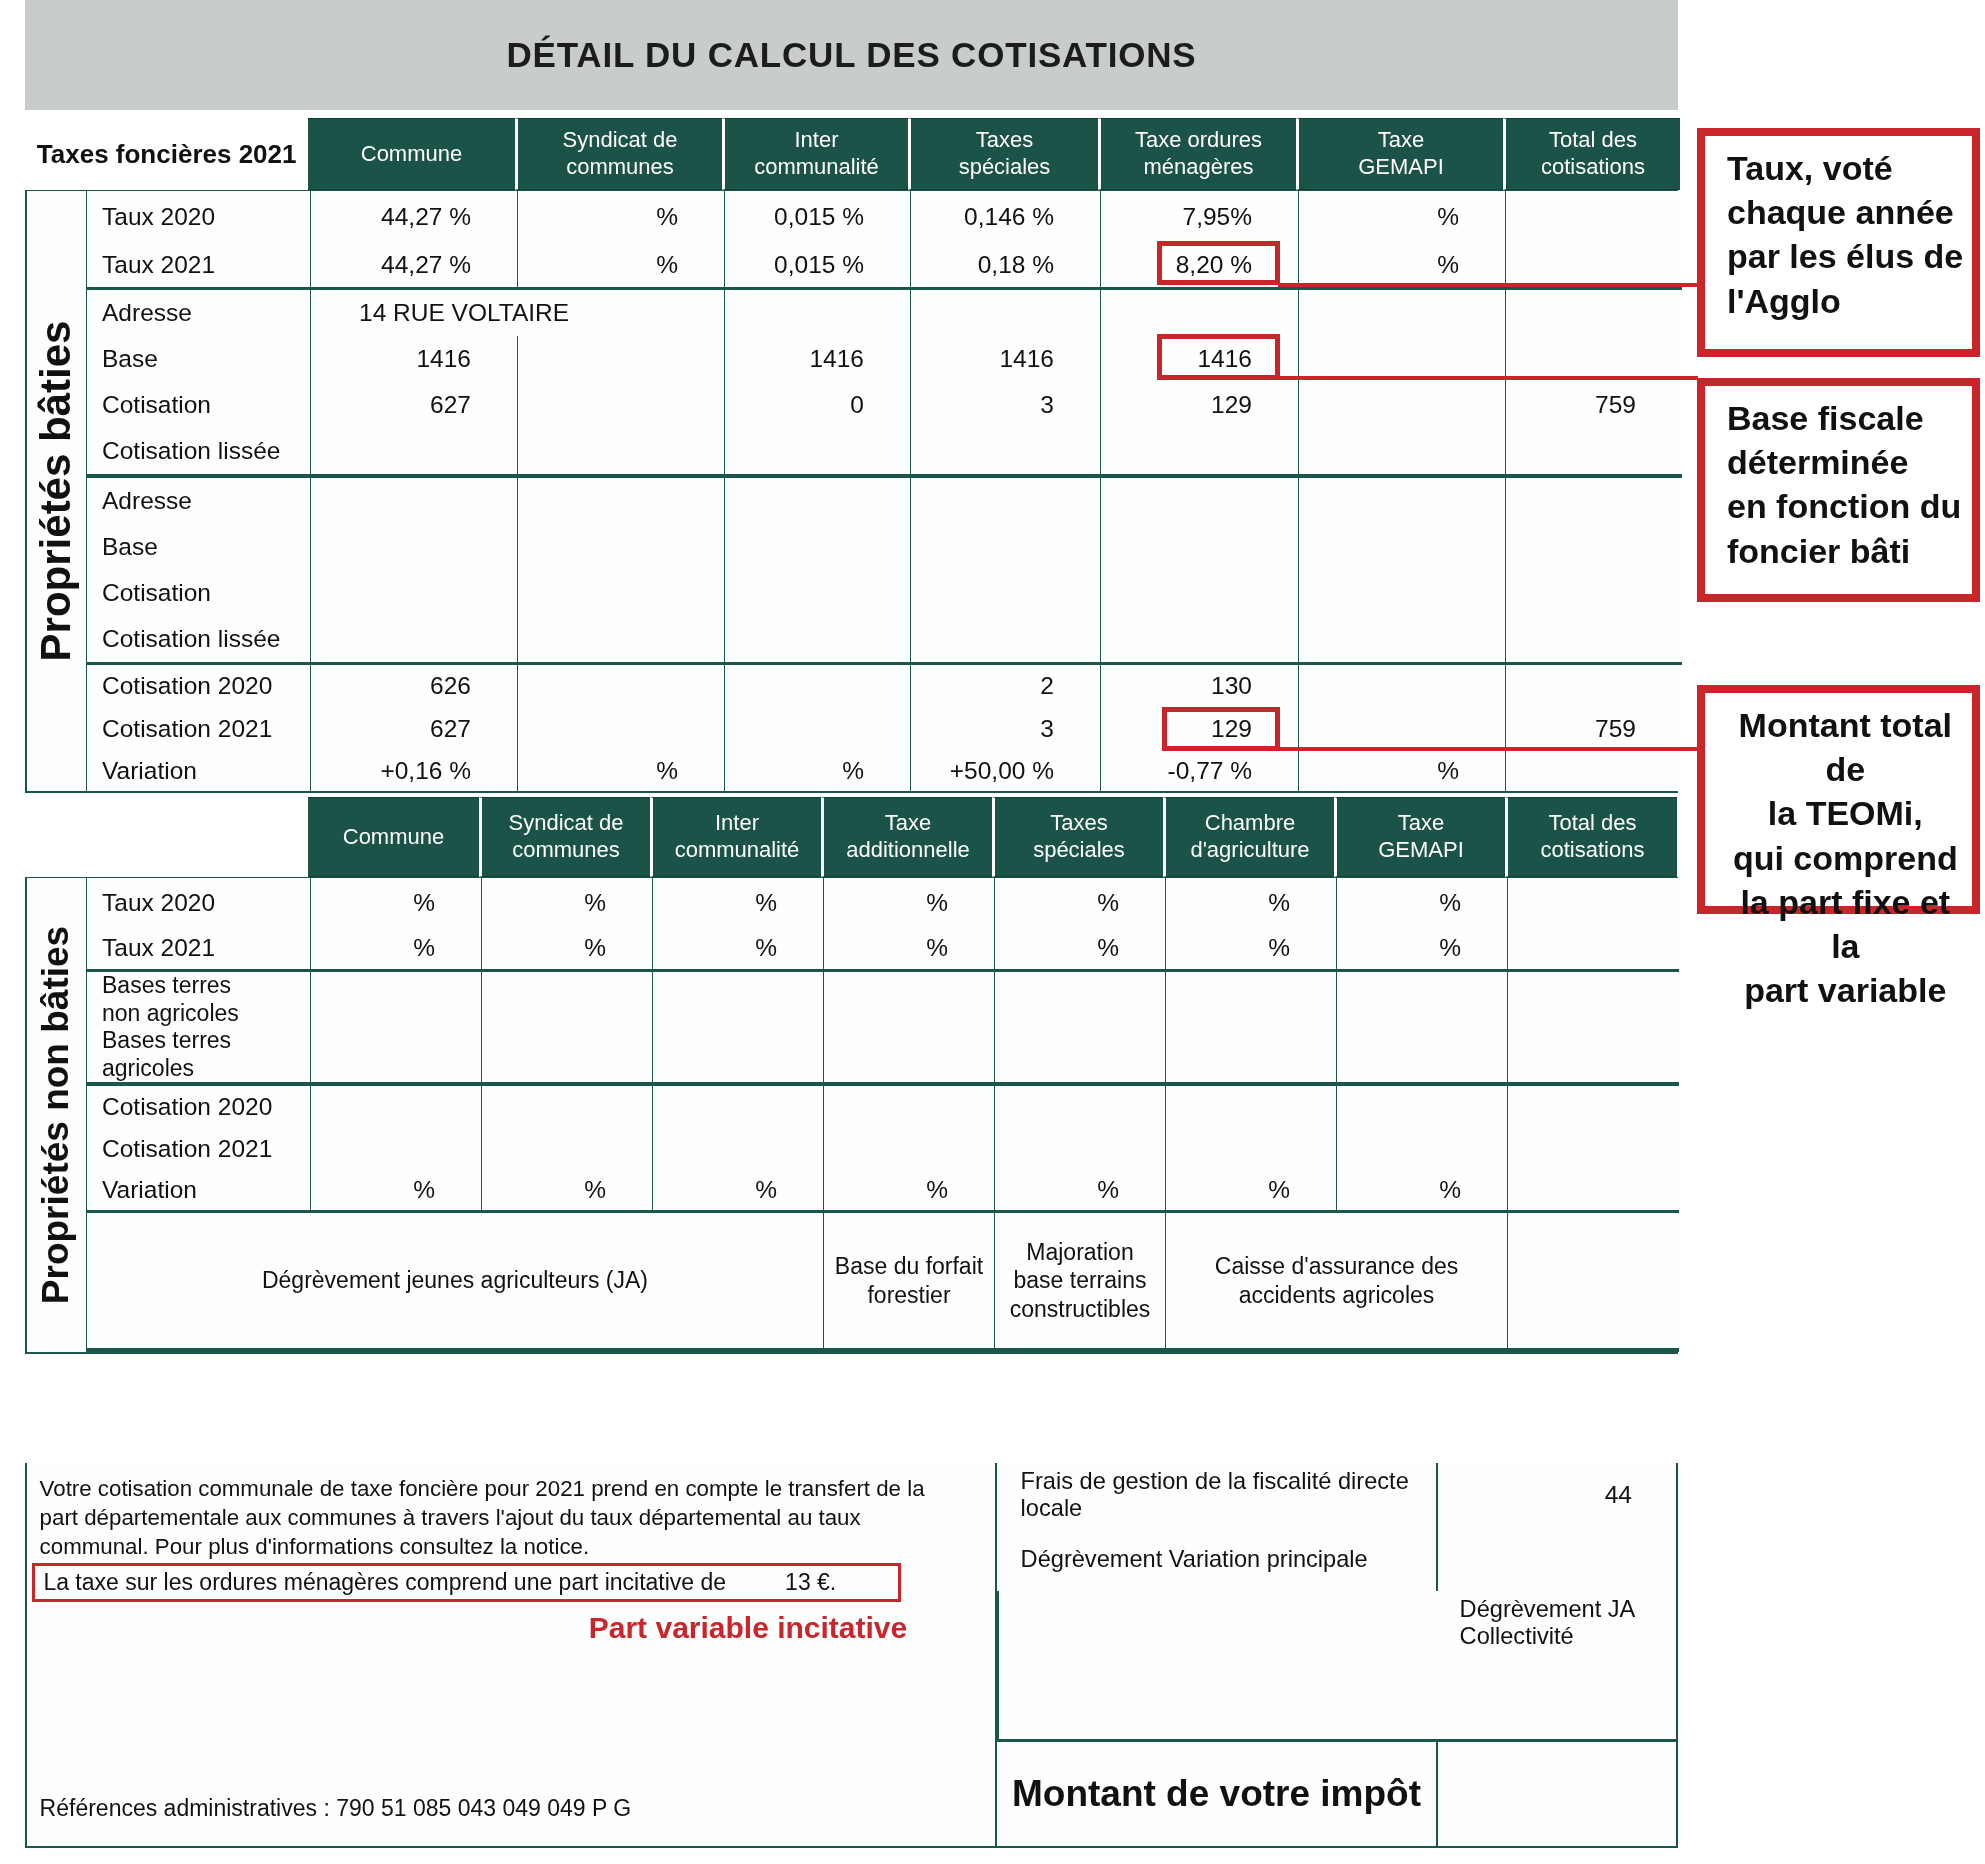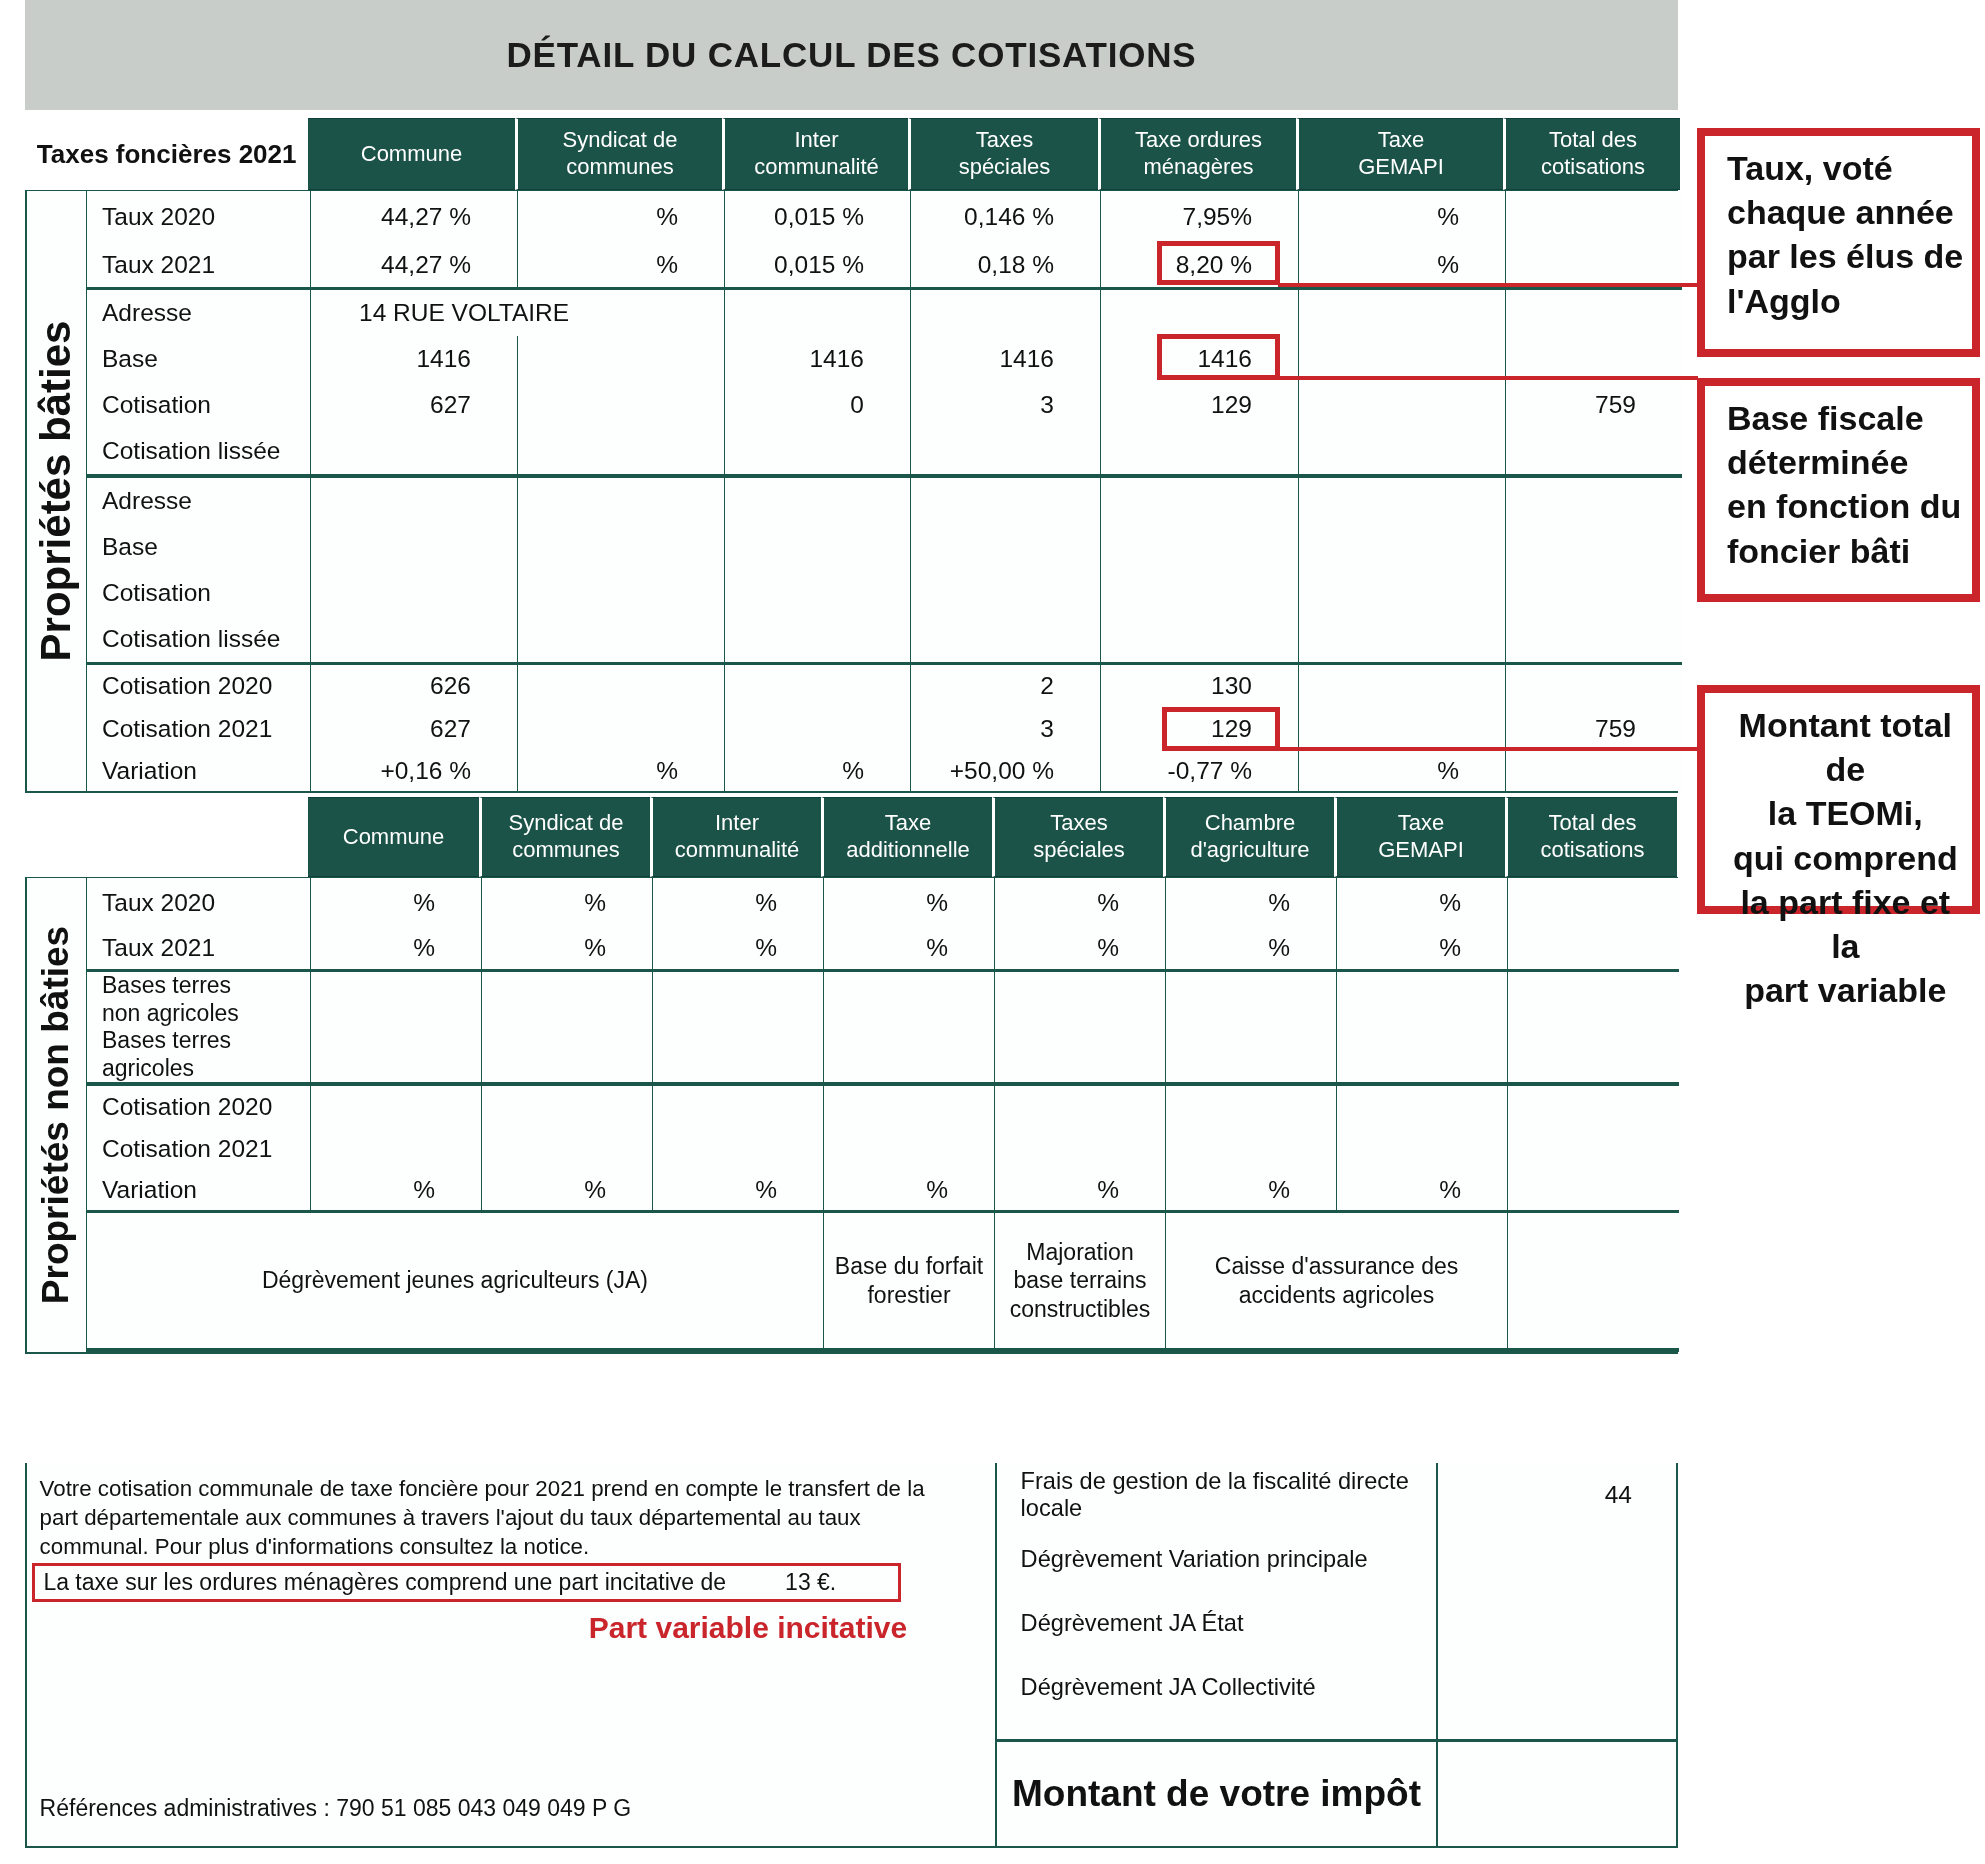--- a/index.html
+++ b/index.html
@@ -331,21 +331,20 @@
         <span class="amount">13 €.</span>
       </div>
       <div class="bl-partvar">Part variable incitative</div>
       <div class="bl-refs">Références administratives : 790 51 085 043 049 049 P G</div>
     </div>
     <div class="bottom-right">
       <div class="br-label">Frais de gestion de la fiscalité directe locale</div>
       <div class="br-value">44</div>
       <div class="br-label">Dégrèvement Variation principale</div>
       <div class="br-value"></div>
-      <div class="br-label">Dégrèvement JA État</div>
       <div class="br-value"></div>
       <div class="br-label">Dégrèvement JA Collectivité</div>
       <div class="br-value"></div>
       <div class="br-label"></div>
       <div class="br-value"></div>
       <div class="br-sep"></div>
       <div class="br-montant">Montant de votre impôt</div>
       <div class="br-value"></div>
     </div>
   </div>

